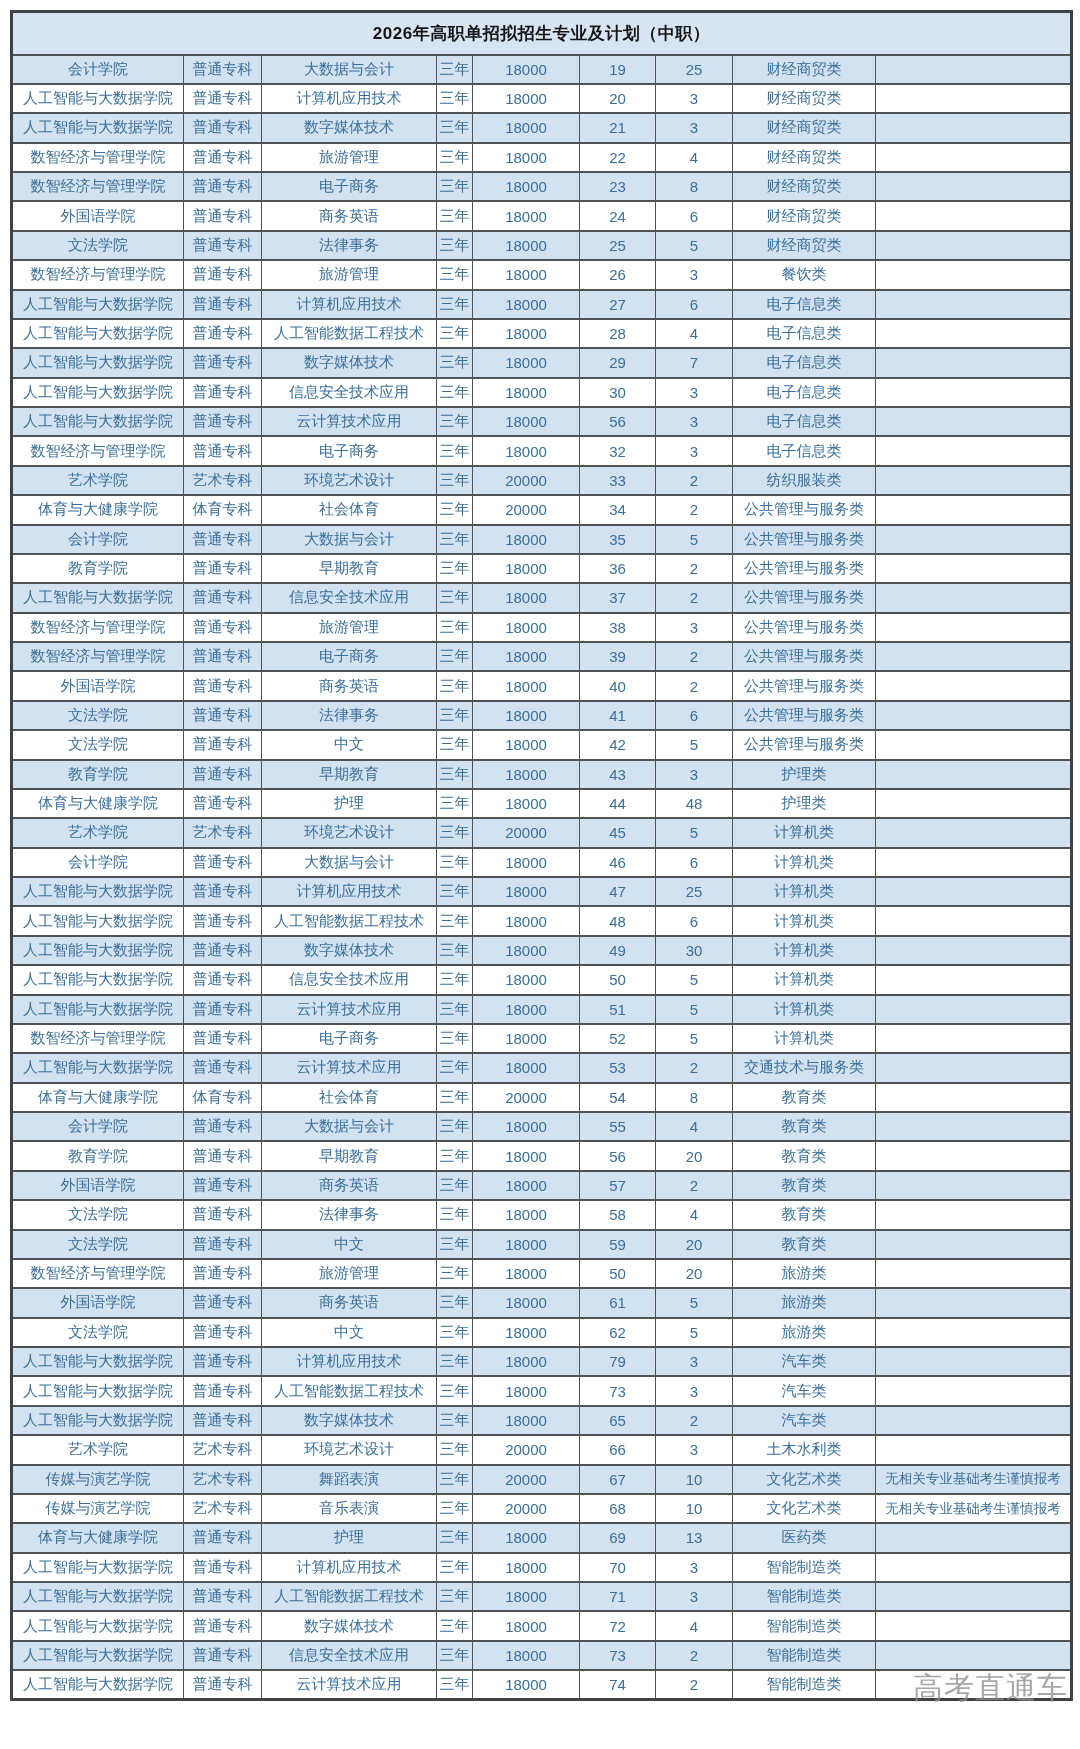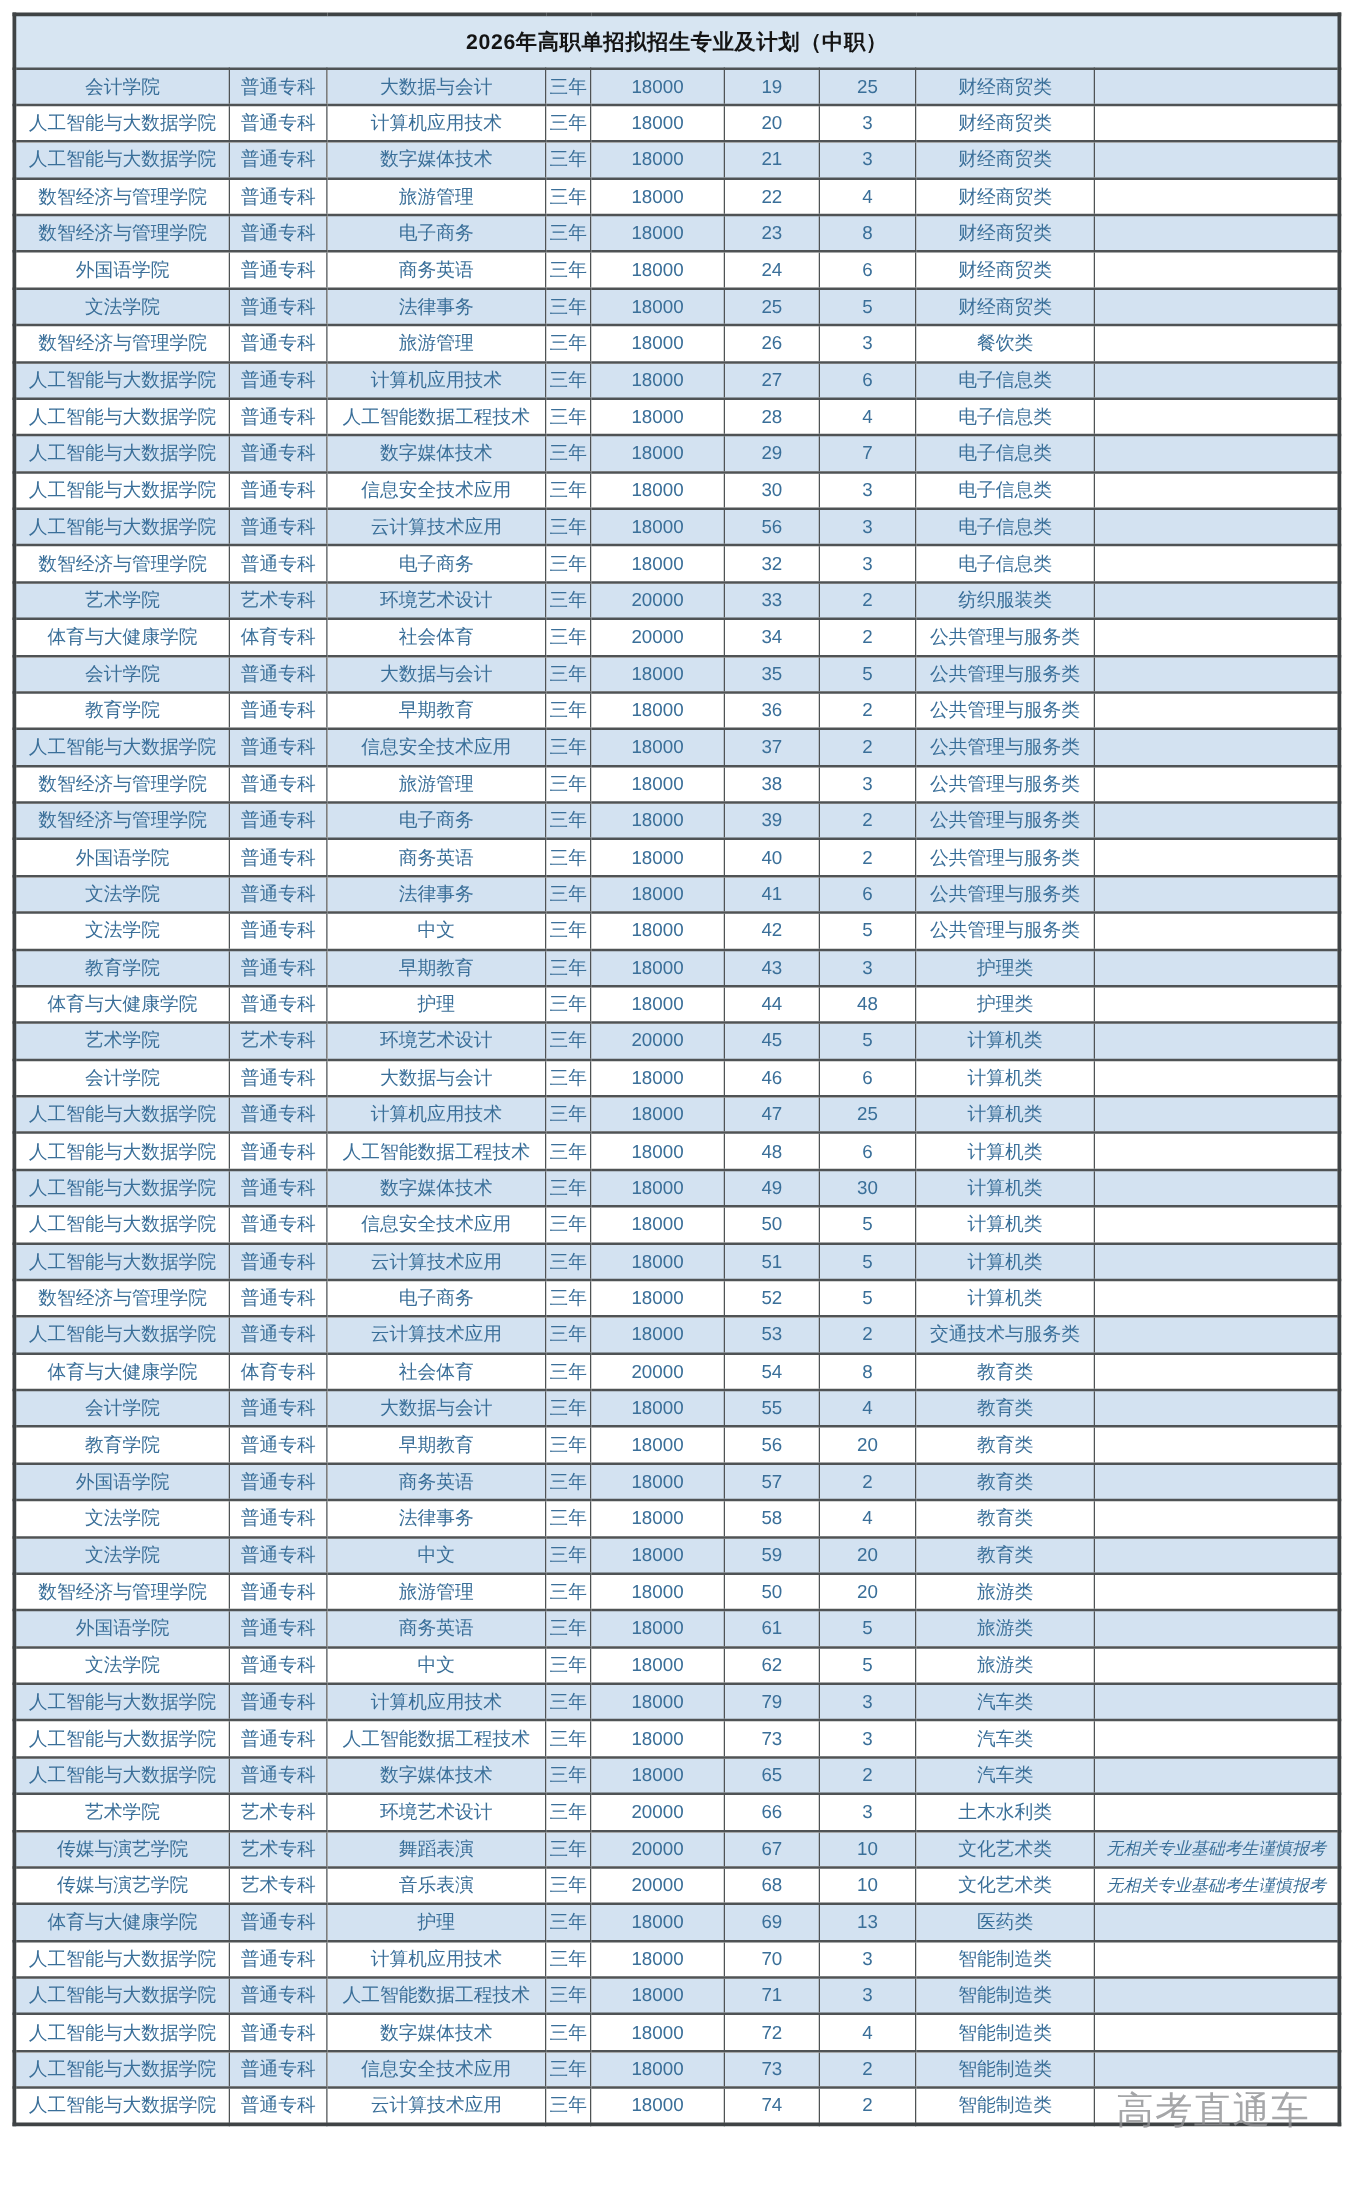--- a/index.html
+++ b/index.html
@@ -55,24 +55,24 @@
     line-height:1.25;
   }
   tbody td{
     height:29.38px;
     font-size:15px;
     color:var(--cell-text);
     white-space:nowrap;
   }
   tbody tr.stripe td{background:var(--stripe);}
   tbody tr.plain td{background:#ffffff;}
-  tbody td.remark{font-size:13.5px;font-style:italic;}
+  tbody td.remark{font-size:13.5px;}
   .watermark{
     position:absolute;
-    right:32px;bottom:40px;
+    right:12px;bottom:40px;
     font-size:30px;
     color:var(--watermark);
     opacity:0.8;
     letter-spacing:1px;
     pointer-events:none;
   }
 </style>
 </head>
 <body>
 

